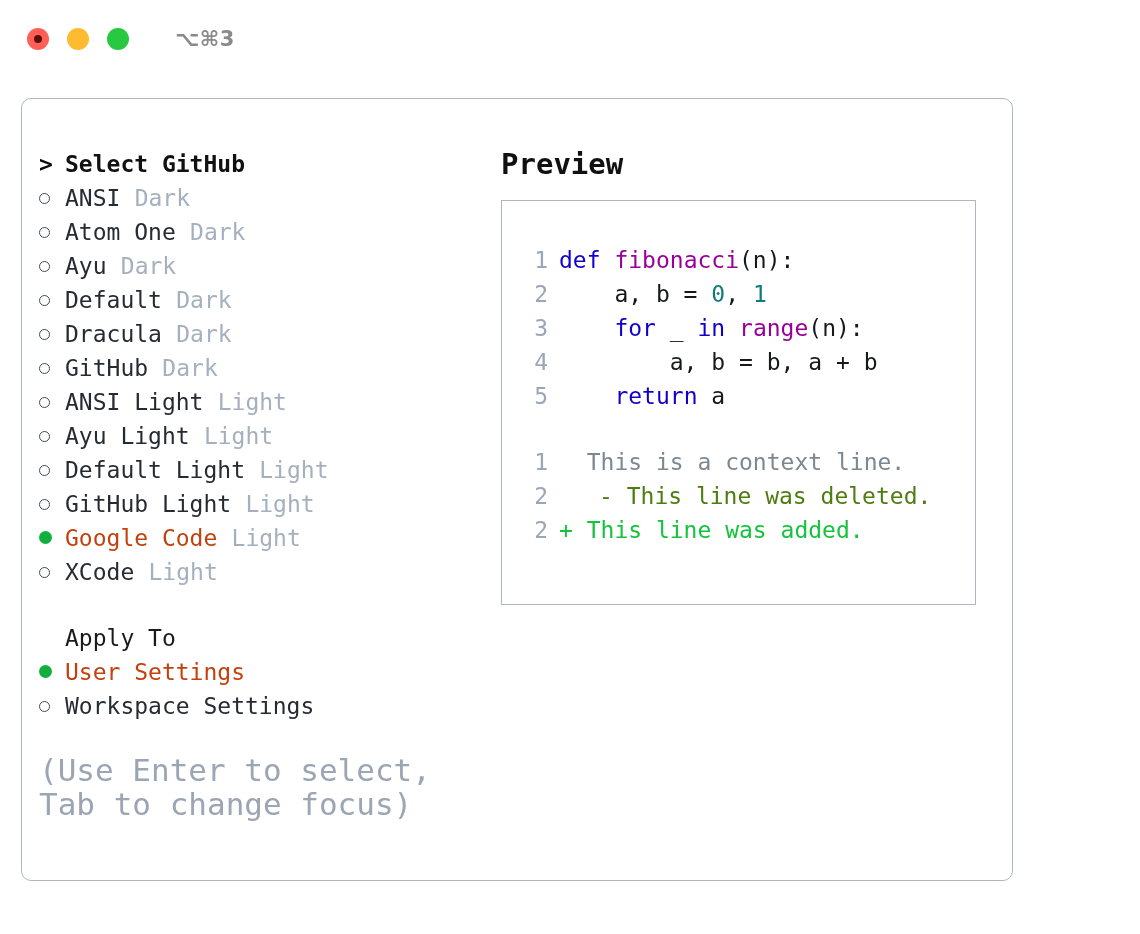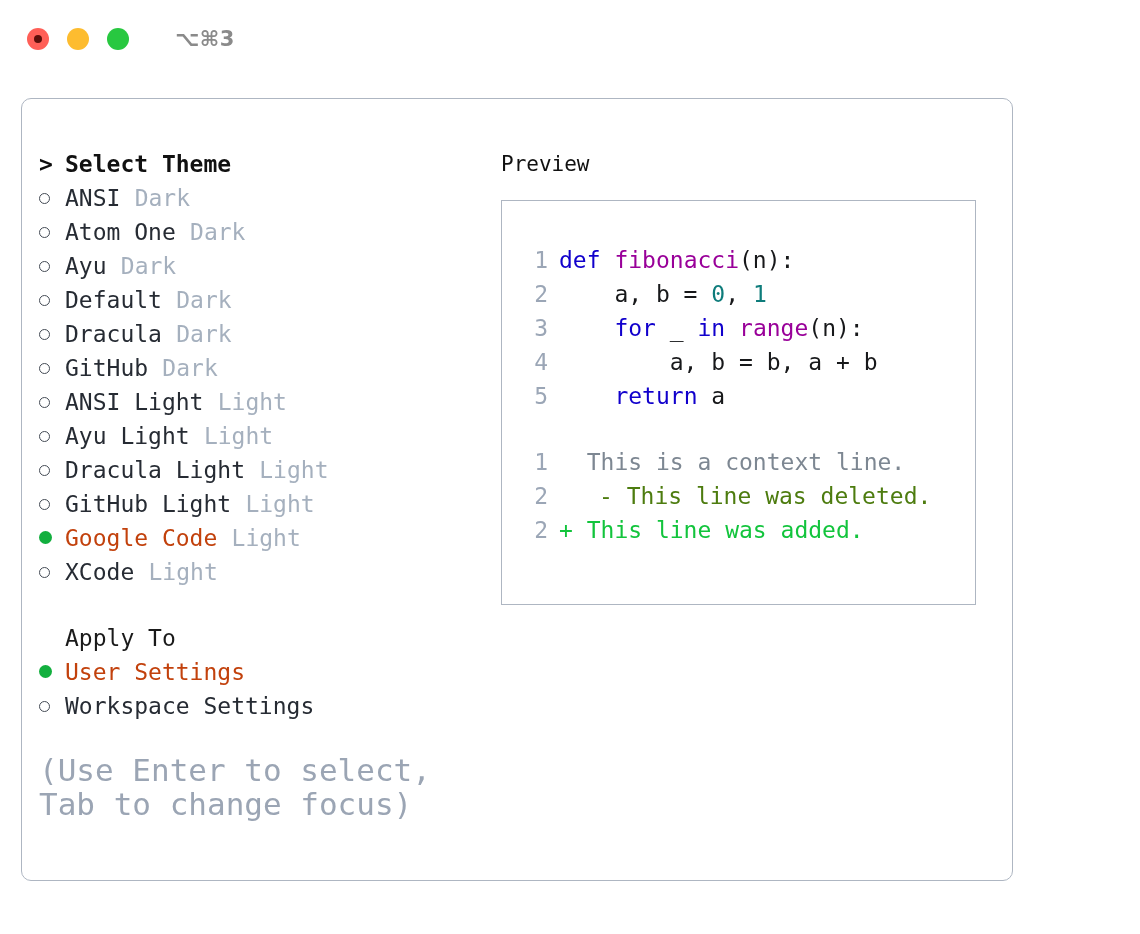--- a/index.html
+++ b/index.html
@@ -166,24 +166,24 @@
   }
 
   
   .right-col {
     position: absolute;
     left: 479px;
     top: 48px;
     width: 500px;
   }
   .preview-title {
-    font-size: 21px;
+    font-size: 29px;
     line-height: 34px;
     color: #111111;
-    font-weight: normal;
+    font-weight: bold;
     white-space: pre;
   }
   .preview-box {
     margin-top: 19px;
     width: 475px;
     height: 405px;
     border: 1.5px solid #AEB6C2;
     box-sizing: border-box;
     background: #ffffff;
     padding: 42px 0 0 0;
@@ -232,34 +232,34 @@
     <span class="shortcut">⌥⌘3</span>
   </div>
 
   <div class="panel">
     <div class="columns">
 
       <div class="left-col">
 
         <div class="row header-row">
           <span class="marker marker-caret">&gt;</span>
-          <span class="label">Select Theme</span>
+          <span class="label">Select GitHub</span>
         </div>
 
         <div>
 
         <div class="row"><span class="marker marker-radio-off"></span><span class="label">ANSI</span><span class="suffix">Dark</span></div>
             <div class="row"><span class="marker marker-radio-off"></span><span class="label">Atom One</span><span class="suffix">Dark</span></div>
             <div class="row"><span class="marker marker-radio-off"></span><span class="label">Ayu</span><span class="suffix">Dark</span></div>
             <div class="row"><span class="marker marker-radio-off"></span><span class="label">Default</span><span class="suffix">Dark</span></div>
             <div class="row"><span class="marker marker-radio-off"></span><span class="label">Dracula</span><span class="suffix">Dark</span></div>
             <div class="row"><span class="marker marker-radio-off"></span><span class="label">GitHub</span><span class="suffix">Dark</span></div>
             <div class="row"><span class="marker marker-radio-off"></span><span class="label">ANSI Light</span><span class="suffix">Light</span></div>
             <div class="row"><span class="marker marker-radio-off"></span><span class="label">Ayu Light</span><span class="suffix">Light</span></div>
-            <div class="row"><span class="marker marker-radio-off"></span><span class="label">Dracula Light</span><span class="suffix">Light</span></div>
+            <div class="row"><span class="marker marker-radio-off"></span><span class="label">Default Light</span><span class="suffix">Light</span></div>
             <div class="row"><span class="marker marker-radio-off"></span><span class="label">GitHub Light</span><span class="suffix">Light</span></div>
             <div class="row"><span class="marker marker-radio-on"></span><span class="label selected">Google Code</span><span class="suffix">Light</span></div>
             <div class="row"><span class="marker marker-radio-off"></span><span class="label">XCode</span><span class="suffix">Light</span></div>
           </div>
 
         <div class="spacer-lg"></div>
 
         <div class="row section-header">
           <span class="marker marker-blank"></span>
           <span class="label">Apply To</span>

